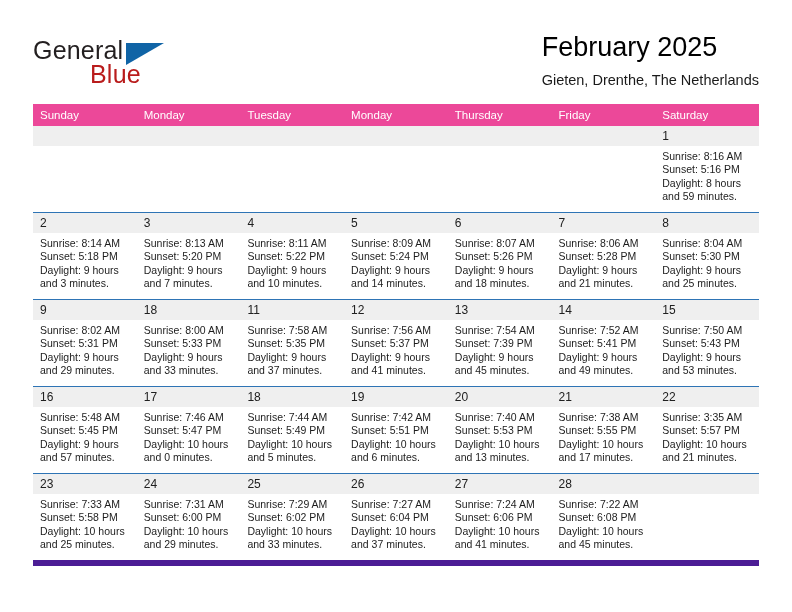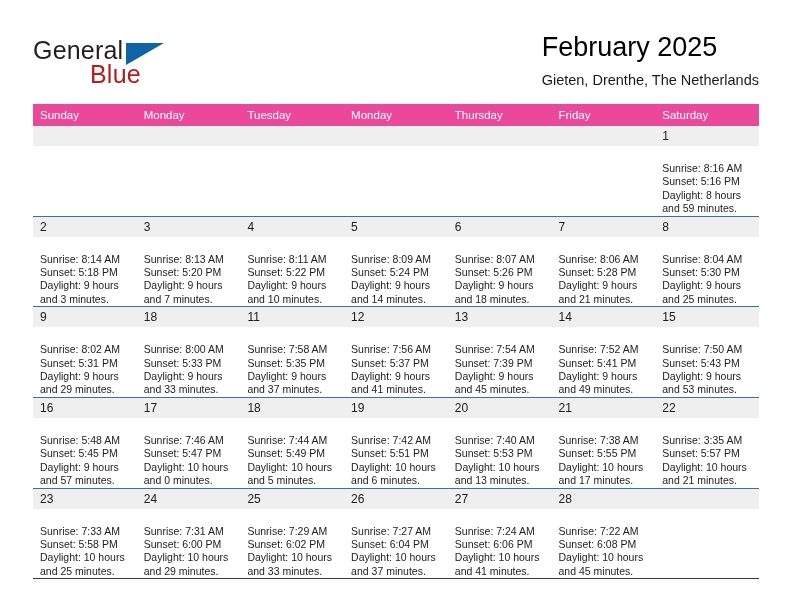--- a/index.html
+++ b/index.html
@@ -109,37 +109,37 @@
   }
   table.cal td {
     vertical-align: top;
     padding: 0;
     border: none;
     border-bottom: 1px solid #2e74b5;
     height: 86px;
     background: #ffffff;
   }
   table.cal tr.week:last-child td {
-    border-bottom: 1px solid #4c1d95;
+    border-bottom: 6px solid #4c1d95;
   }
   .daynum {
     display: block;
     background: #efefef;
     font-size: 12px;
     color: #202020;
     padding: 3px 0 3px 7px;
     height: 14px;
     line-height: 14px;
     box-sizing: content-box;
   }
   .daynum.empty {
     color: transparent;
   }
   .info {
-    padding: 16px 5px 0 7px;
+    padding: 4px 5px 0 7px;
     font-size: 10.5px;
     line-height: 13.4px;
     color: #1c1c1c;
   }
   .info div {
     white-space: nowrap;
   }
 </style>
 </head>
 <body>

